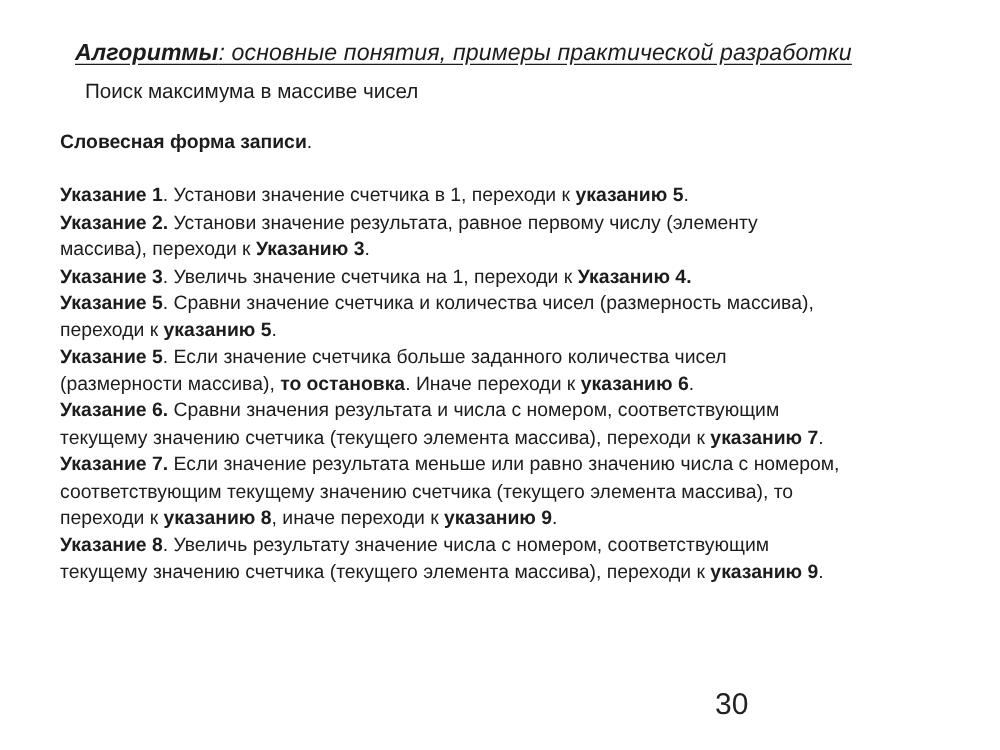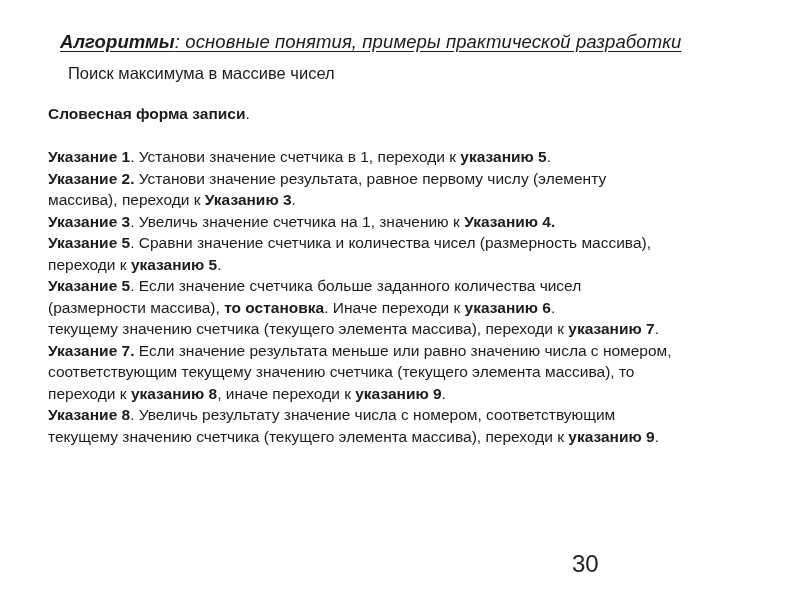--- a/index.html
+++ b/index.html
@@ -67,25 +67,26 @@
   <div class="title"><span class="seg-b">Алгоритмы</span><span class="seg-r">: основные понятия, примеры практической разработки</span></div>
 
   <div class="subtitle">Поиск максимума в массиве чисел</div>
 
   <div class="body-text">
       <div class="row"><span class="seg-b">Словесная форма записи</span><span class="seg-r">.</span></div>
       <div class="row">&nbsp;</div>
       <div class="row"><span class="seg-b">Указание 1</span><span class="seg-r">. Установи значение счетчика в 1, переходи к </span><span class="seg-b">указанию 5</span><span class="seg-r">.</span></div>
       <div class="row"><span class="seg-b">Указание 2.</span><span class="seg-r"> Установи значение результата, равное первому числу (элементу</span></div>
       <div class="row"><span class="seg-r">массива), переходи к </span><span class="seg-b">Указанию 3</span><span class="seg-r">.</span></div>
-      <div class="row"><span class="seg-b">Указание 3</span><span class="seg-r">. Увеличь значение счетчика на 1, значению к </span><span class="seg-b">Указанию 4.</span></div>
+      <div class="row"><span class="seg-b">Указание 3</span><span class="seg-r">. Увеличь значение счетчика на 1, переходи к </span><span class="seg-b">Указанию 4.</span></div>
       <div class="row"><span class="seg-b">Указание 5</span><span class="seg-r">. Сравни значение счетчика и количества чисел (размерность массива),</span></div>
       <div class="row"><span class="seg-r">переходи к </span><span class="seg-b">указанию 5</span><span class="seg-r">.</span></div>
       <div class="row"><span class="seg-b">Указание 5</span><span class="seg-r">. Если значение счетчика больше заданного количества чисел</span></div>
       <div class="row"><span class="seg-r">(размерности массива), </span><span class="seg-b">то остановка</span><span class="seg-r">. Иначе переходи к </span><span class="seg-b">указанию 6</span><span class="seg-r">.</span></div>
+      <div class="row"><span class="seg-b">Указание 6.</span><span class="seg-r"> Сравни значения результата и числа с номером, соответствующим</span></div>
       <div class="row"><span class="seg-r">текущему значению счетчика (текущего элемента массива), переходи к </span><span class="seg-b">указанию 7</span><span class="seg-r">.</span></div>
       <div class="row"><span class="seg-b">Указание 7.</span><span class="seg-r"> Если значение результата меньше или равно значению числа с номером,</span></div>
       <div class="row"><span class="seg-r">соответствующим текущему значению счетчика (текущего элемента массива), то</span></div>
       <div class="row"><span class="seg-r">переходи к </span><span class="seg-b">указанию 8</span><span class="seg-r">, иначе переходи к </span><span class="seg-b">указанию 9</span><span class="seg-r">.</span></div>
       <div class="row"><span class="seg-b">Указание 8</span><span class="seg-r">. Увеличь результату значение числа с номером, соответствующим</span></div>
       <div class="row"><span class="seg-r">текущему значению счетчика (текущего элемента массива), переходи к </span><span class="seg-b">указанию 9</span><span class="seg-r">.</span></div>
     </div>
 
   <div class="page-number">30</div>
 

